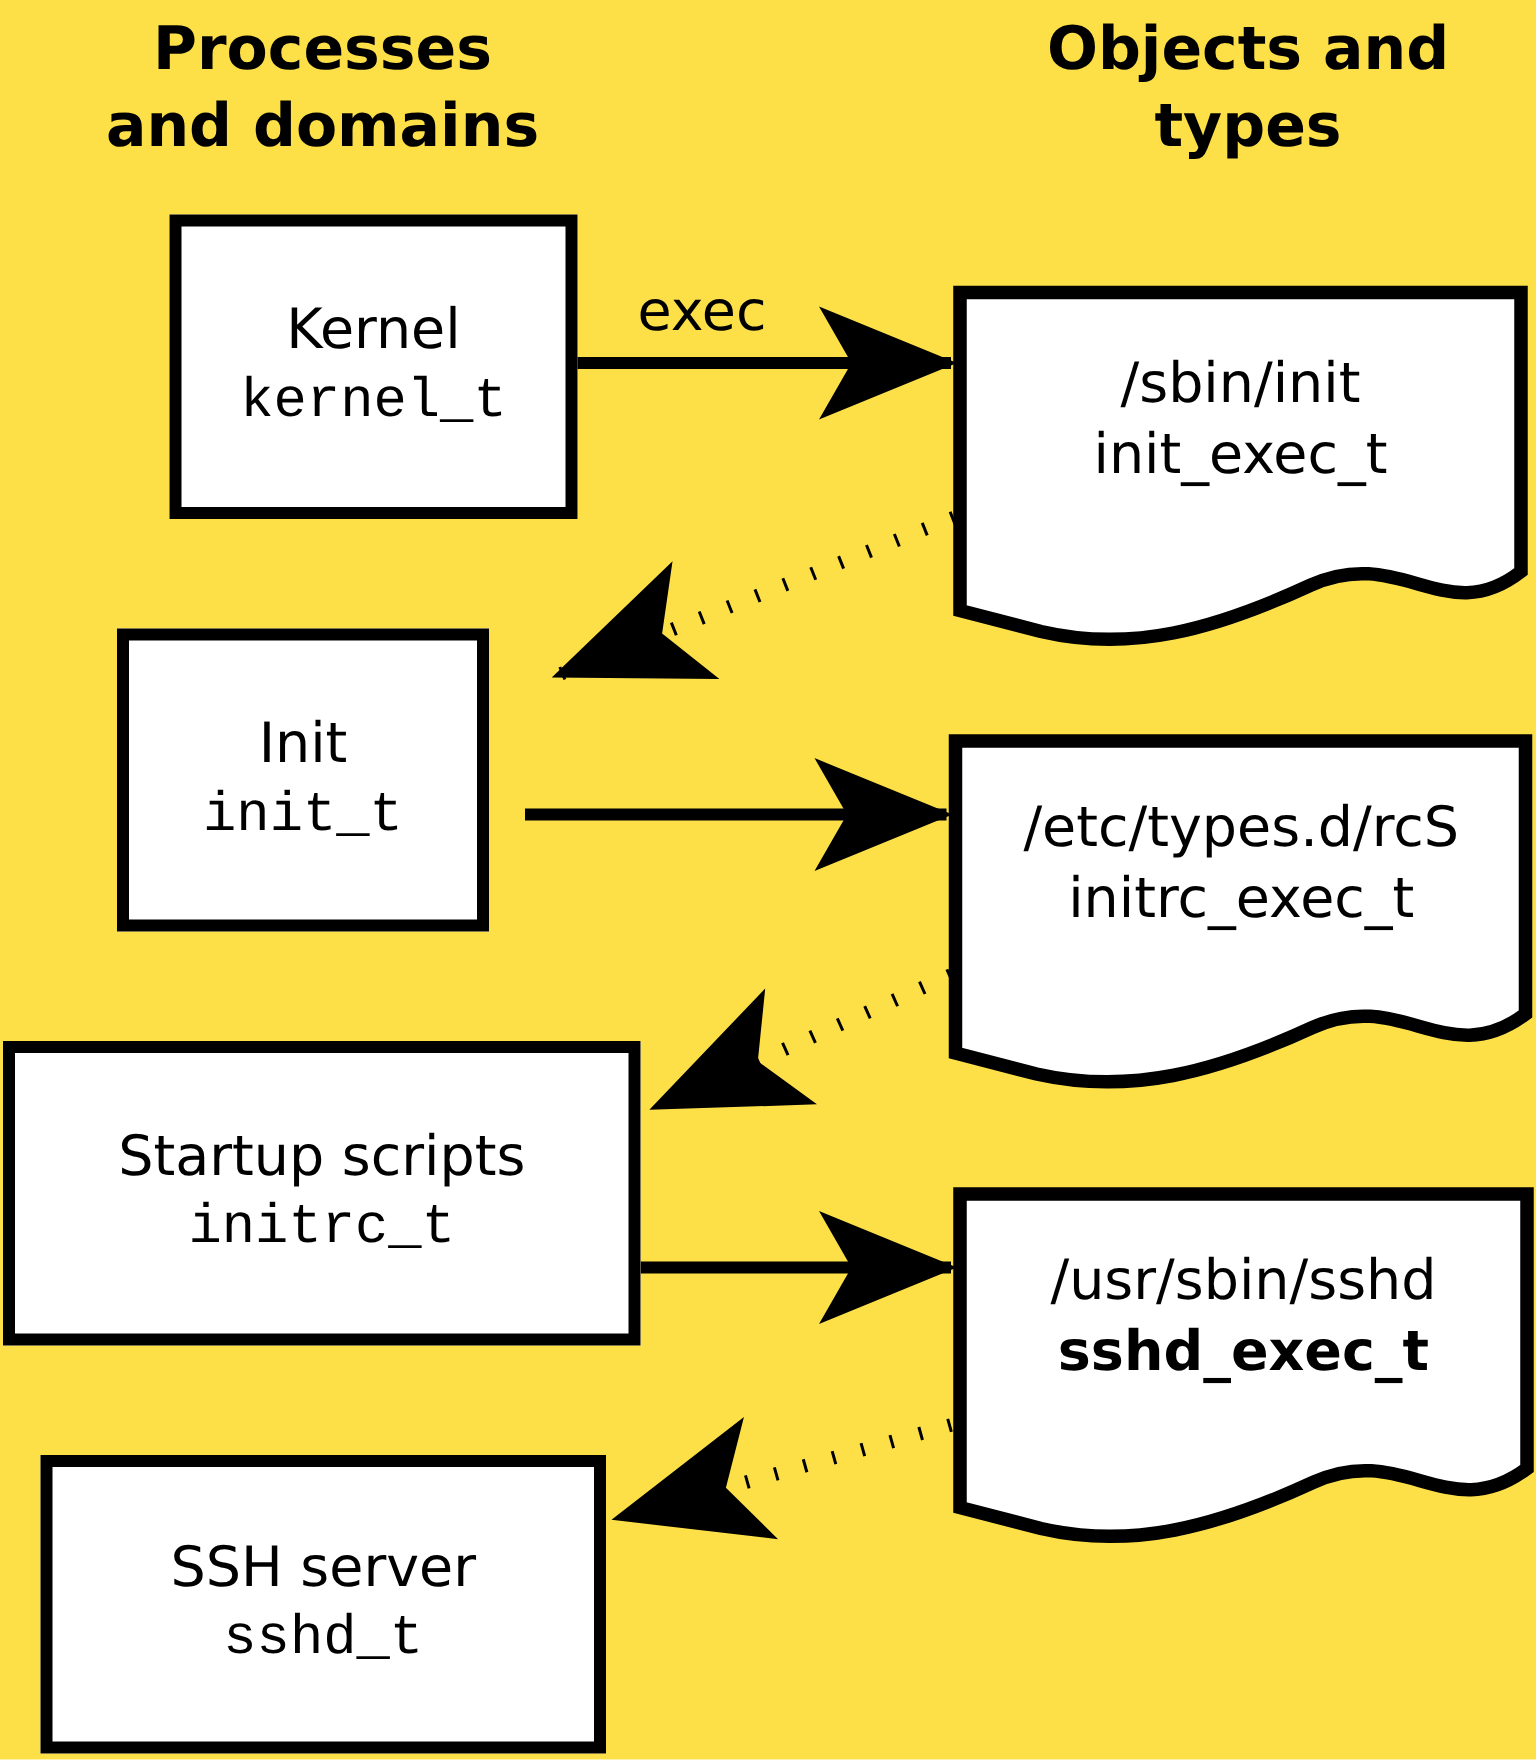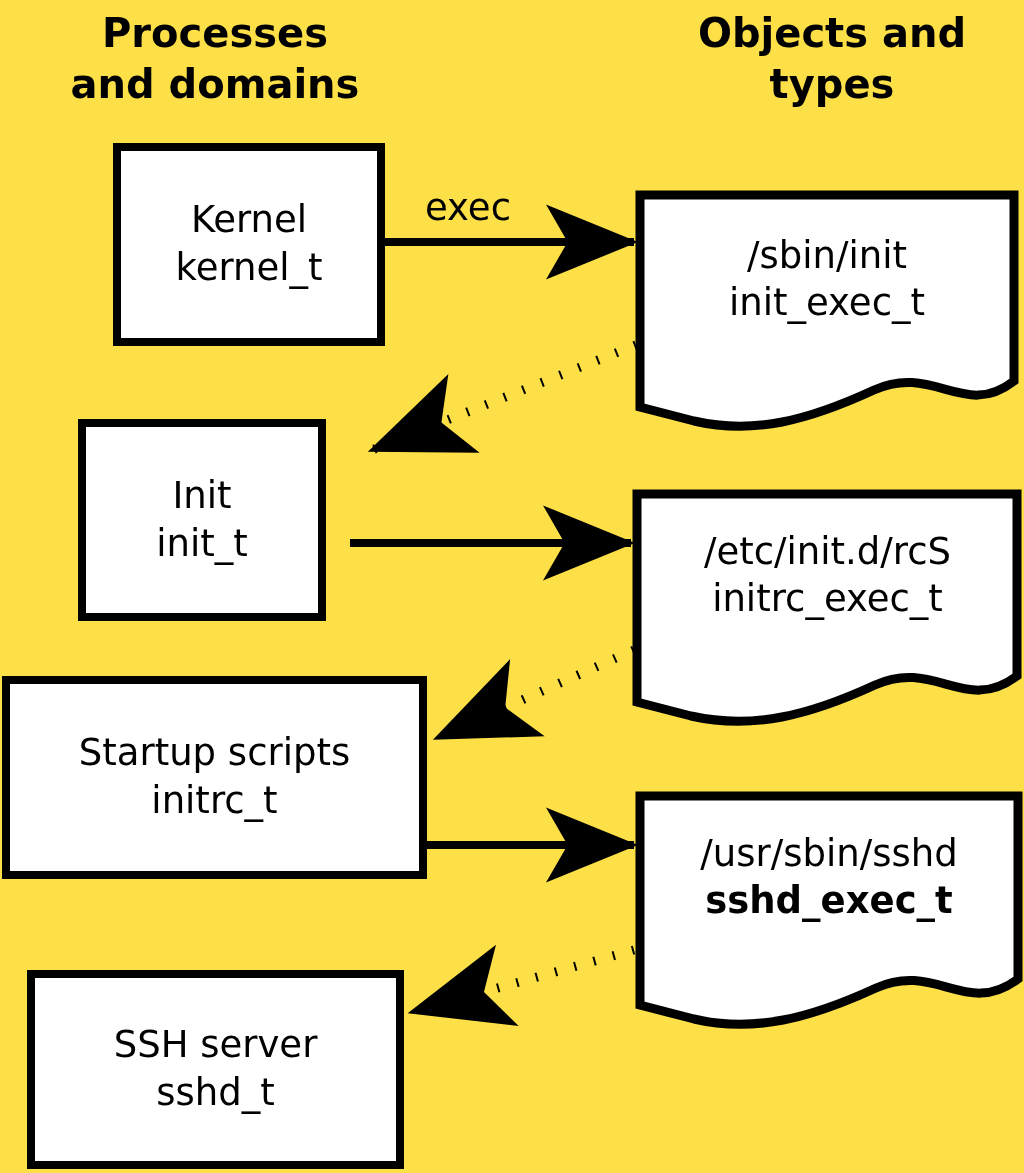--- a/index.html
+++ b/index.html
@@ -34,21 +34,21 @@
     background: #ffffff;
     display: flex;
     flex-direction: column;
     align-items: center;
     justify-content: center;
     color: #000000;
     font-size: 37px;
     line-height: 1.27;
     text-align: center;
   }
-  .proc-box .line2 { margin-top: 1px; }
+  .proc-box .line2 { margin-top: 1px; font-family: Liberation Mono, monospace; }
 
   .doc-shape {
     position: absolute;
   }
   .doc-shape svg { display: block; }
   .doc-text {
     position: absolute;
     left: 0;
     width: 100%;
     text-align: center;
@@ -112,21 +112,21 @@
   <div class="proc-box" style="left:78px; top:143px; width:272px; height:203px;margin-left:35px;">
     <div>Kernel</div>
     <div class="line2">kernel_t</div>
   </div>
 
   <div class="proc-box" style="left:78px; top:419px; width:248px; height:202px;">
     <div>Init</div>
     <div class="line2">init_t</div>
   </div>
 
-  <div class="proc-box" style="left:2px; top:676px; width:425px; height:203px;">
+  <div class="proc-box" style="left:2px; top:694px; width:425px; height:203px;">
     <div>Startup scripts</div>
     <div class="line2">initrc_t</div>
   </div>
 
   <div class="proc-box" style="left:27px; top:970px; width:377px; height:199px;">
     <div>SSH server</div>
     <div class="line2">sshd_t</div>
   </div>
 
   <div class="doc-shape" style="left:634px; top:185px; width:386px; height:250px;">
@@ -134,21 +134,21 @@
       <path d="M6,10 L380,10 L380,196 C330,235 300,178 240,205 C175,235 120,250 60,236 L6,222 Z" fill="#ffffff" stroke="#000000" stroke-width="9" stroke-linejoin="miter"></path>
     </svg>
     <div class="doc-text" style="top:95px;">init_exec_t</div>
     <div class="doc-text" style="top:48px;">/sbin/init</div>
   </div>
 
   <div class="doc-shape" style="left:631px; top:484px; width:393px; height:245px;">
     <svg viewBox="0 0 393 245" width="393" height="245">
       <path d="M6,10 L386,10 L386,192 C334,231 304,174 244,201 C179,231 122,246 60,232 L6,218 Z" fill="#ffffff" stroke="#000000" stroke-width="9" stroke-linejoin="miter"></path>
     </svg>
-    <div class="doc-text" style="top:45px;">/etc/init.d/rcS</div>
+    <div class="doc-text" style="top:45px;">/etc/types.d/rcS</div>
     <div class="doc-text" style="top:92px;">initrc_exec_t</div>
   </div>
 
   <div class="doc-shape" style="left:634px; top:786px; width:390px; height:246px;">
     <svg viewBox="0 0 390 246" width="390" height="246">
       <path d="M6,10 L384,10 L384,193 C332,232 302,175 242,202 C177,232 120,247 60,233 L6,219 Z" fill="#ffffff" stroke="#000000" stroke-width="9" stroke-linejoin="miter"></path>
     </svg>
     <div class="doc-text" style="top:45px;">/usr/sbin/sshd</div>
     <div class="doc-text" style="top:92px;font-weight:bold;">sshd_exec_t</div>
   </div>

